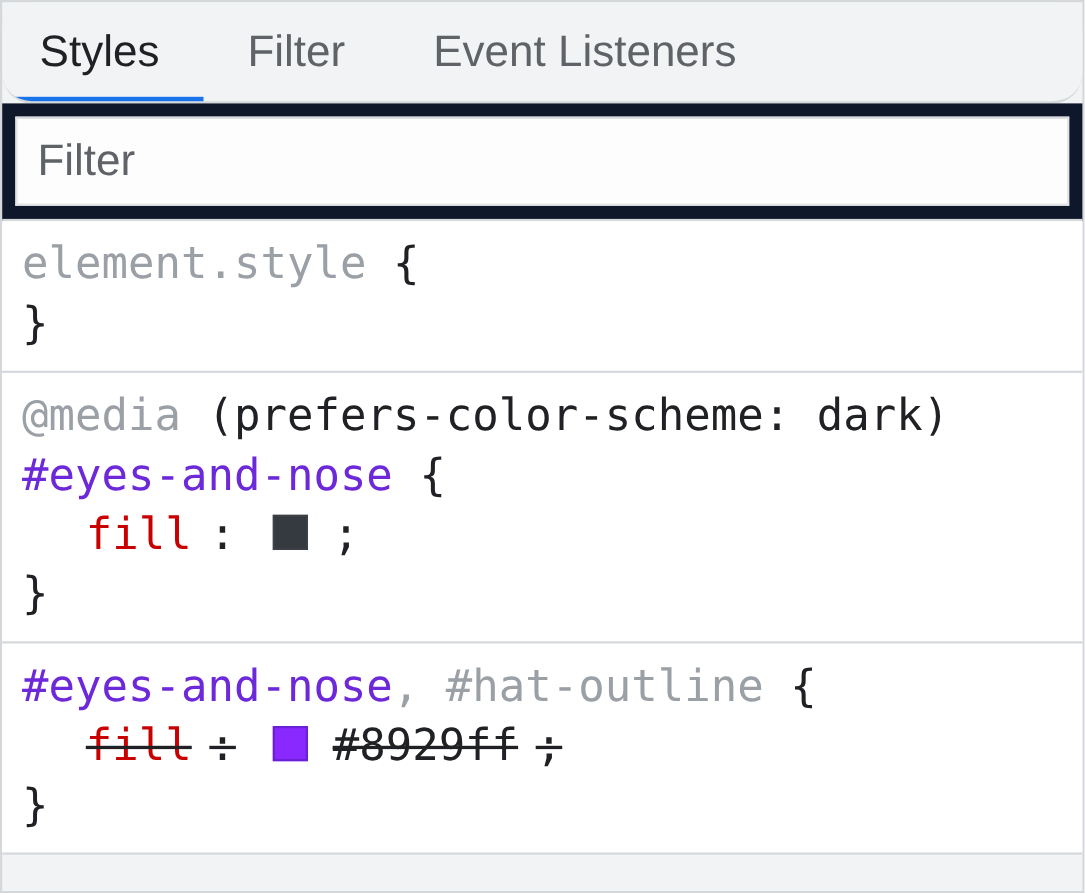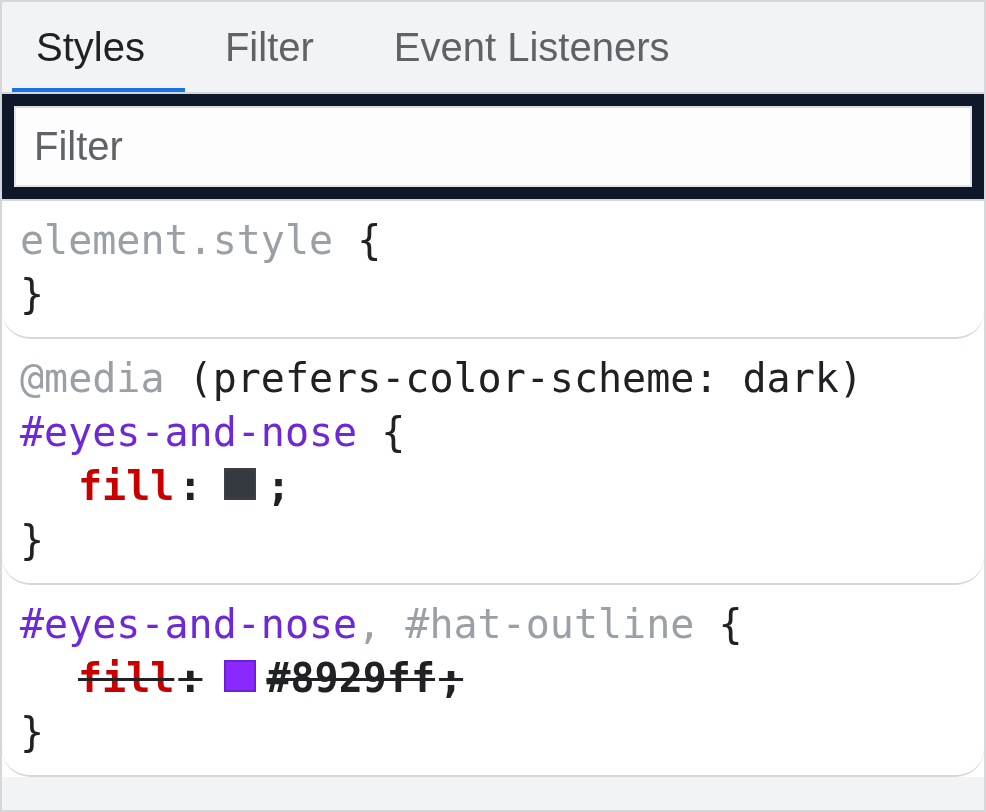--- a/index.html
+++ b/index.html
@@ -24,20 +24,21 @@
   }
   .tabs {
     display: flex;
     align-items: center;
     background: #f1f3f4;
     border-bottom: 2px solid #d5d8db;
     height: 92px;
     padding: 0 10px;
     overflow: hidden;
     white-space: nowrap;
+    border-radius: 27px;
   }
   .tab {
     font-size: 40px;
     color: #5f6368;
     padding: 0 40px;
     height: 100%;
     display: flex;
     align-items: center;
     cursor: pointer;
     position: relative;
@@ -79,37 +80,35 @@
   .rules {
     background: #ffffff;
   }
   .rule-block {
     border-bottom: 2px solid #d5d8db;
     padding: 12px 18px 16px 18px;
     font-family: "SF Mono", Menlo, Consolas, monospace;
     font-size: 40px;
     line-height: 1.35;
     color: #202124;
-    border-radius: 28px;
   }
   .selector-dim {
     color: #9aa0a6;
   }
   .at-rule {
     color: #9aa0a6;
   }
   .cond {
     color: #202124;
   }
   .prop-line {
     padding-left: 58px;
     display: flex;
     align-items: center;
-    gap: 4px;
-    font-weight: bold;
+    gap: 16px;
   }
   .prop-name {
     color: #c80000;
   }
   .colon {
     color: #202124;
   }
   .swatch {
     display: inline-block;
     width: 32px;

